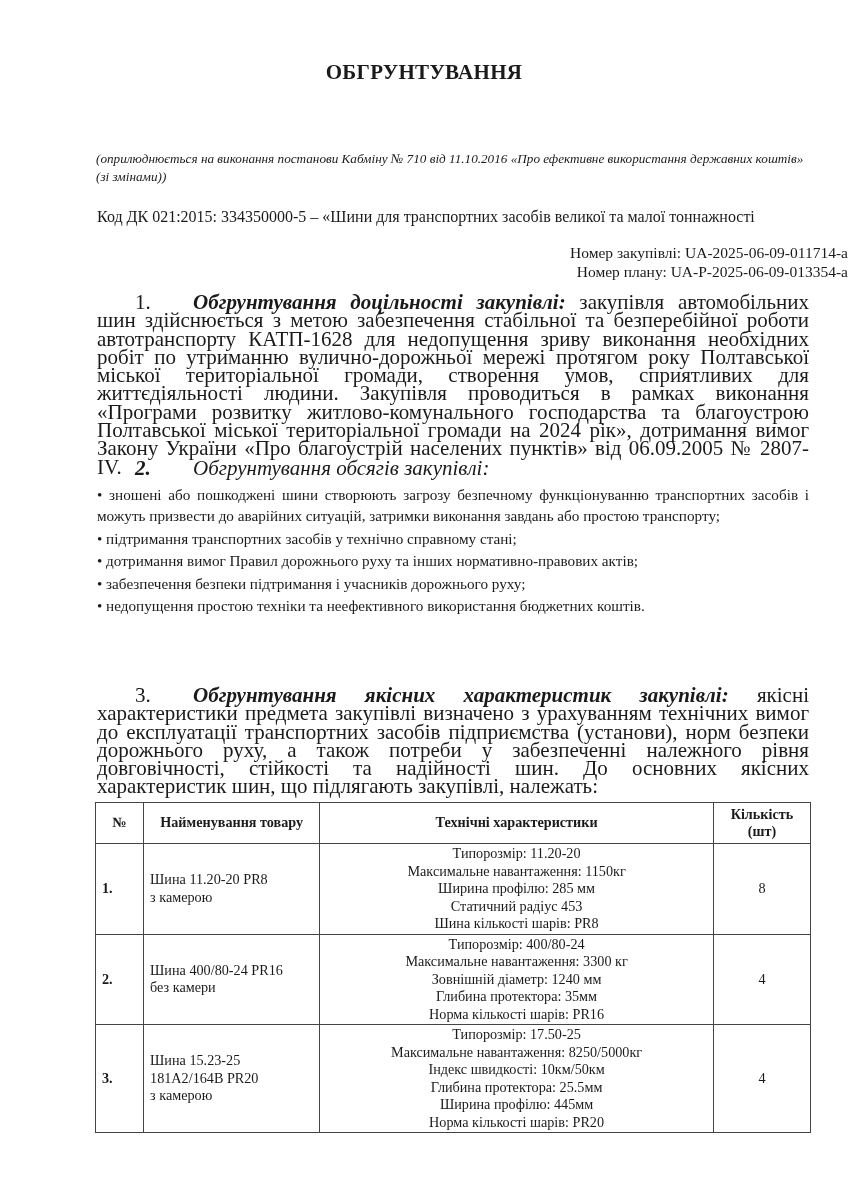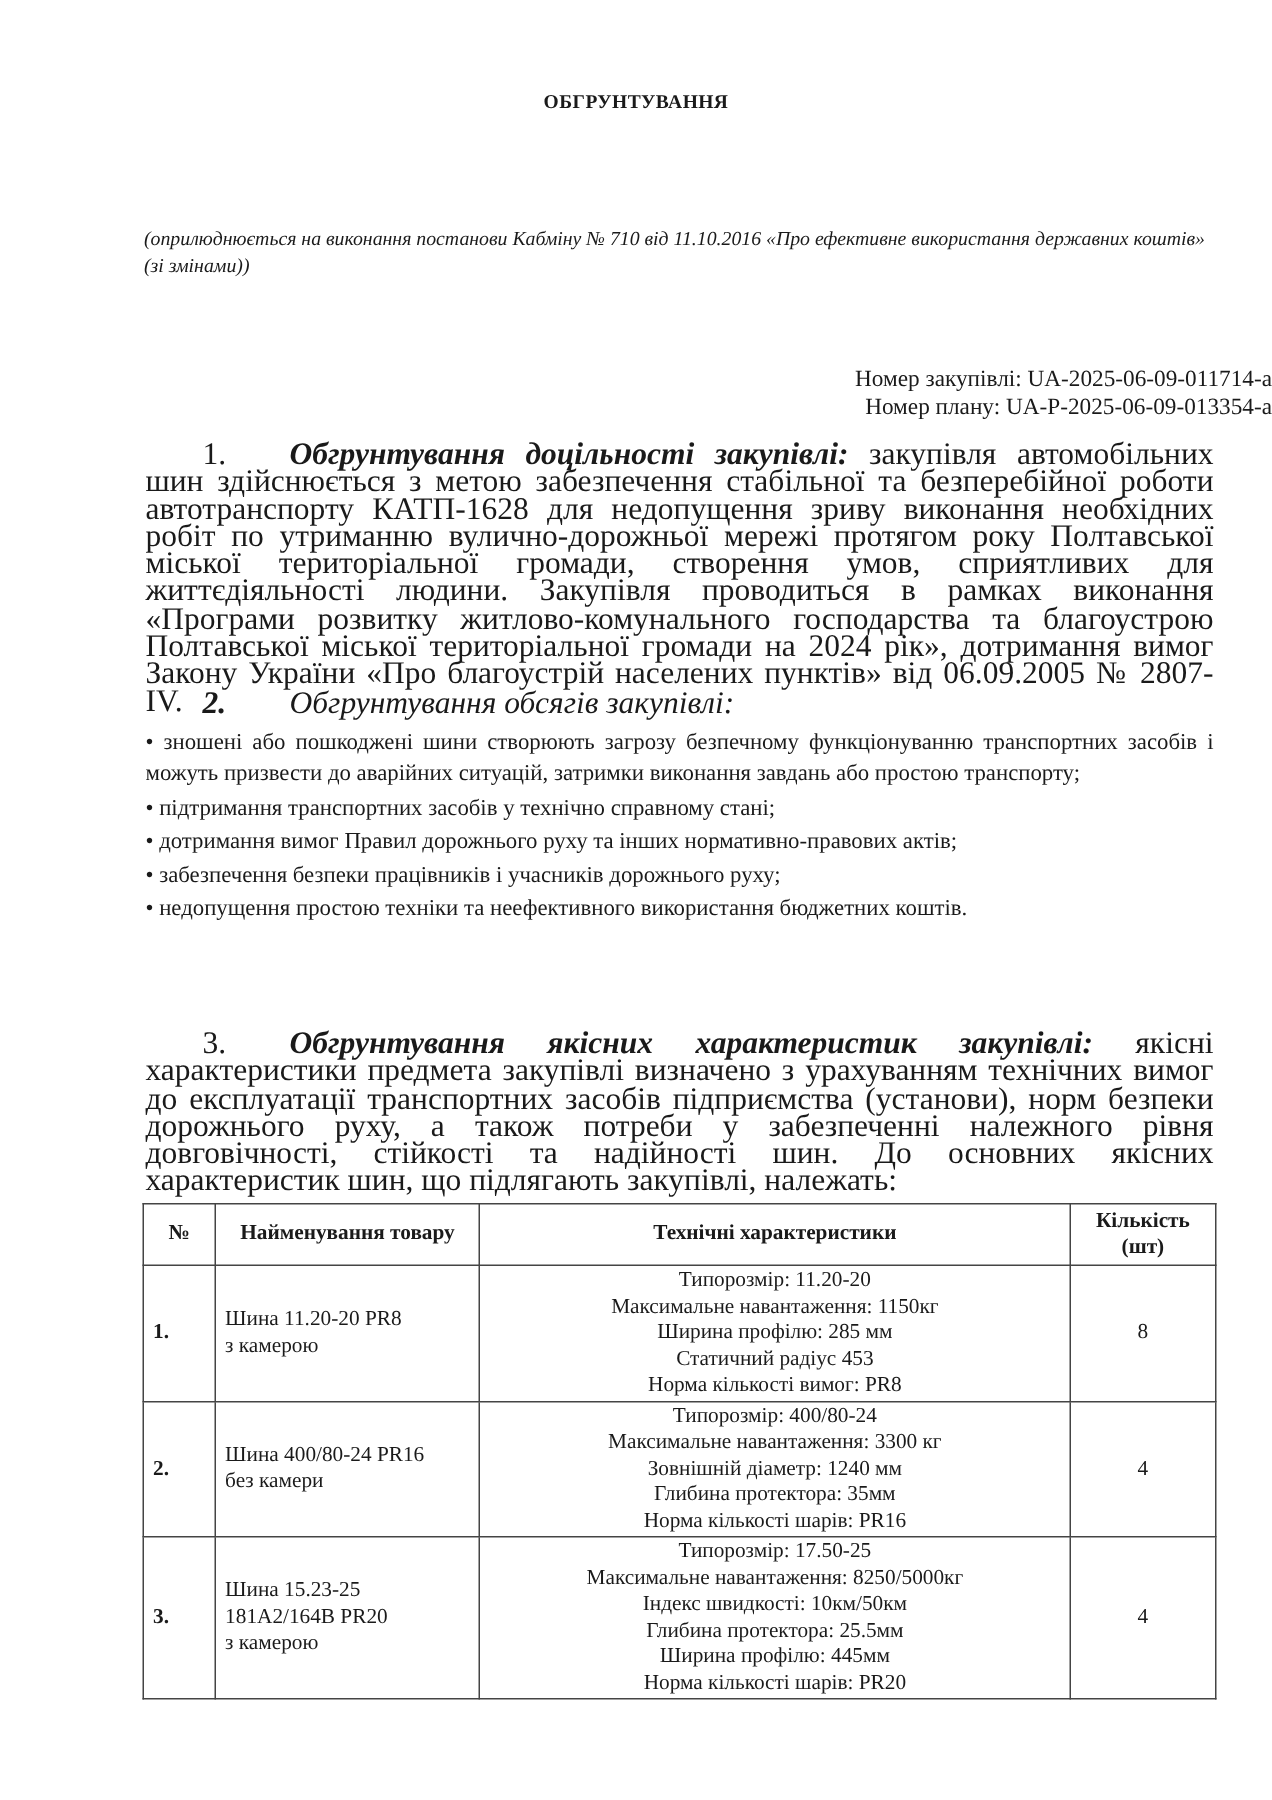--- a/index.html
+++ b/index.html
@@ -3,21 +3,21 @@
 <meta charset="utf-8">
 <style>
   html, body { margin:0; padding:0; background:#ffffff; }
   body {
     width:848px; height:1200px; position:relative; overflow:hidden;
     font-family:"Liberation Serif", "DejaVu Serif", serif;
     color:#1a1a1a;
   }
   .page { position:absolute; left:0; top:0; width:848px; height:1200px; }
   .center { text-align:center; }
-  .title { position:absolute; left:0; width:848px; top:60px; font-size:13px; font-weight:bold; letter-spacing:0.3px; }
+  .title { position:absolute; left:0; width:848px; top:60px; font-size:21px; font-weight:bold; letter-spacing:0.3px; }
   .subtitle { position:absolute; left:80px; width:700px; top:82px; font-size:16px; font-weight:bold; line-height:22px; }
   .note { position:absolute; left:96px; width:720px; top:150px; font-size:13.2px; font-style:italic; line-height:18px; }
   .code { position:absolute; left:97px; width:720px; top:208px; font-size:16px; }
   .nums { position:absolute; left:0; width:848px; top:243px; font-size:15.5px; line-height:19px; }
   .nums div { padding-left:287px;text-align:right; }
   .body-text { position:absolute; left:97px; width:712px; font-size:21px; line-height:18.3px; text-align:justify; }
   .p1 { top:293px; }
   .p2h { top:459px; }
   .bullets { position:absolute; left:97px; width:712px; top:484px; font-size:15.2px; line-height:21px; }
   .bullets div { margin-bottom:1.5px; text-align:justify; }
@@ -40,39 +40,40 @@
 </style>
 </head>
 <body>
 
 <div class="page">
 
   <div class="title center">ОБГРУНТУВАННЯ</div>
 
   <div class="note">(оприлюднюється на виконання постанови Кабміну № 710 від 11.10.2016 «Про ефективне використання державних коштів» (зі змінами))</div>
 
+  <div class="code">Код ДК 021:2015: 334350000-5 – «Шини для транспортних засобів великої та малої тоннажності</div>
 
   <div class="nums">
     <div>Номер закупівлі: UA-2025-06-09-011714-a</div>
     <div>Номер плану: UA-P-2025-06-09-013354-a</div>
   </div>
 
   <div class="body-text p1 indent">
     <span class="num-label">1.</span><span class="bi">Обгрунтування доцільності закупівлі:</span><span> закупівля автомобільних шин здійснюється з метою забезпечення стабільної та безперебійної роботи автотранспорту КАТП-1628 для недопущення зриву виконання необхідних робіт по утриманню вулично-дорожньої мережі протягом року Полтавської міської територіальної громади, створення умов, сприятливих для життєдіяльності людини. Закупівля проводиться в рамках виконання «Програми розвитку житлово-комунального господарства та благоустрою Полтавської міської територіальної громади на 2024 рік», дотримання вимог Закону України «Про благоустрій населених пунктів» від 06.09.2005 № 2807-IV.</span>
   </div>
 
   <div class="body-text p2h indent">
     <span class="num-label" style="font-weight:bold;font-style:italic;">2.</span><span class="bi" style="font-weight:normal;">Обгрунтування обсягів закупівлі:</span>
   </div>
 
   <div class="bullets">
     <div>• зношені або пошкоджені шини створюють загрозу безпечному функціонуванню транспортних засобів і можуть призвести до аварійних ситуацій, затримки виконання завдань або простою транспорту;</div>
     <div>• підтримання транспортних засобів у технічно справному стані;</div>
     <div>• дотримання вимог Правил дорожнього руху та інших нормативно-правових актів;</div>
-    <div>• забезпечення безпеки працівників і учасників дорожнього руху;</div>
+    <div>• забезпечення безпеки підтримання і учасників дорожнього руху;</div>
     <div>• недопущення простою техніки та неефективного використання бюджетних коштів.</div>
   </div>
 
 
   <div class="body-text p4 indent" style="top:686px;">
     <span class="num-label">3.</span><span class="bi">Обгрунтування якісних характеристик закупівлі:</span><span> якісні характеристики предмета закупівлі визначено з урахуванням технічних вимог до експлуатації транспортних засобів підприємства (установи), норм безпеки дорожнього руху, а також потреби у забезпеченні належного рівня довговічності, стійкості та надійності шин. До основних якісних характеристик шин, що підлягають закупівлі, належать:</span>
   </div>
 
   <table class="spec">
     <thead>
@@ -88,21 +89,21 @@
         <td class="col-no">1.</td>
         <td class="col-name">
           <span class="spec-line">Шина 11.20-20 PR8</span>
           <span class="spec-line">з камерою</span>
         </td>
         <td class="col-spec">
           <span class="spec-line">Типорозмір: 11.20-20</span>
           <span class="spec-line">Максимальне навантаження: 1150кг</span>
           <span class="spec-line">Ширина профілю: 285 мм</span>
           <span class="spec-line">Статичний радіус 453</span>
-          <span class="spec-line">Норма кількості вимог: PR8</span>
+          <span class="spec-line">Шина кількості шарів: PR8</span>
         </td>
         <td class="col-qty">8</td>
       </tr>
       <tr>
         <td class="col-no">2.</td>
         <td class="col-name">
           <span class="spec-line">Шина  400/80-24 PR16</span>
           <span class="spec-line">без камери</span>
         </td>
         <td class="col-spec">

